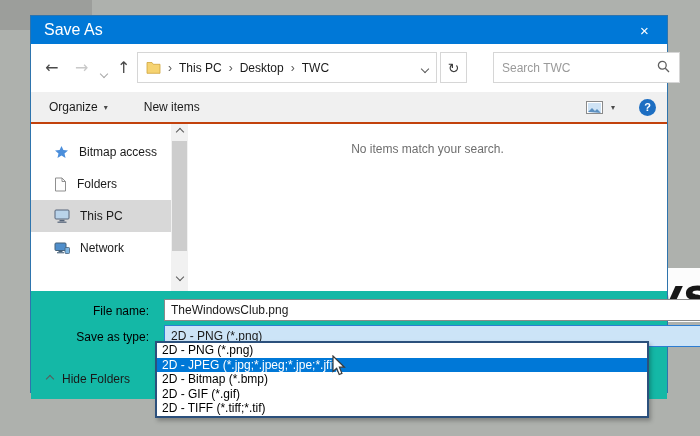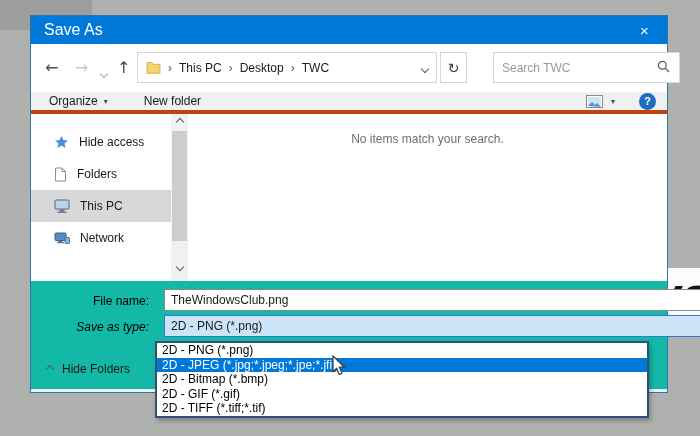--- a/index.html
+++ b/index.html
@@ -33,21 +33,21 @@
   .crumb-sep { color:#5a5a5a; margin:0 7px; font-size:12px; }
   .crumb { font-size:12px; white-space:nowrap; }
   .addr-chev { margin-left:auto; }
   .refresh-btn { position:absolute; left:409px; top:8px; width:27px; height:31px; border:1px solid #d6d6d6; display:flex; align-items:center; justify-content:center; color:#3c3c3c; font-size:14px; }
   .searchbox { position:absolute; left:440px; top:8px; width:187px; height:31px; border:1px solid #d6d6d6; background:#fff; display:flex; align-items:center;margin-left:22px; }
   .searchbox input { flex:1; border:none; outline:none; font-family:"Liberation Sans",sans-serif; font-size:12px; padding-left:8px; color:#333; background:transparent; min-width:0; }
   .searchbox input::placeholder { color:#9a9a9a; }
   .search-ico { margin-right:9px; flex:0 0 auto; }
 
   
-  .toolbar { height:22px; background:#f0f0f0; border-bottom:4px solid #c2410c; display:flex; align-items:center; }
+  .toolbar { height:32px; background:#f0f0f0; border-bottom:2px solid #c2410c; display:flex; align-items:center; }
   .tb-item { display:flex; align-items:center; gap:6px; }
   .organize { margin-left:18px; }
   .newfolder { margin-left:36px; }
   .tb-caret { font-size:8px; color:#4a4a4a; }
   .tb-right { margin-left:auto; display:flex; align-items:center; }
   .views-ico { display:flex; }
   .views-caret { margin:0 24px 0 8px; font-size:8px; color:#4a4a4a; }
   .help-btn { width:17px; height:17px; border-radius:50%; background:#1d6ec2; color:#fff; font-size:11px; font-weight:bold; display:flex; align-items:center; justify-content:center; margin-right:11px; }
 
   
@@ -60,21 +60,21 @@
   .vs-btn { position:absolute; left:0; width:17px; height:16px; display:flex; align-items:center; justify-content:center; }
   .vs-up { top:0; }
   .vs-down { bottom:6px; }
   .vs-thumb { position:absolute; left:1px; top:17px; width:15px; height:110px; background:#cdcdcd; }
   .content { flex:1; background:#fff; text-align:center; padding-top:18px; color:#6e6e6e; }
 
   
   .bottompanel { position:relative; height:108px; background:#14b8a6; }
   .field-label { position:absolute; left:0; width:118px; text-align:right; font-size:12px; color:#000; }
   .fn-label { top:13px; }
-  .st-label { top:39px;font-style:italic; }
+  .st-label { top:39px; }
   .combo { position:absolute; left:133px; width:558px; height:22px; display:flex; align-items:center; border:1px solid #8a8a8a; background:#fff; }
   .combo .val { flex:1; padding-left:6px; font-size:12px; white-space:nowrap; overflow:hidden; }
   .combo .cchev { margin-right:8px; }
   .filename { top:8px; }
   .savetype { top:34px; background:#cce4f7; border:1px solid #2d7dd2; }
   .hidefolders { position:absolute; left:16px; bottom:13px; display:flex; align-items:center; gap:9px; }
 
   
   .droplist { position:absolute; left:155px; top:341px; width:494px; background:#fff; border:2px solid #2b507c; z-index:10; box-shadow:2px 3px 4px rgba(0,0,0,.25); }
   .opt { height:14.5px; line-height:14.5px; font-size:12px; padding-left:5px; white-space:nowrap; color:#000; }
@@ -130,21 +130,21 @@
       </span>
     </div>
   </div>
 
   <div class="toolbar">
     <div class="tb-item organize">
       <span>Organize</span>
       <span class="tb-caret uicon">▾</span>
     </div>
     <div class="tb-item newfolder">
-      <span>New folder</span>
+      <span>New items</span>
     </div>
     <div class="tb-right">
       <span class="views-ico">
         <svg width="17" height="13" viewBox="0 0 17 13">
             <rect x="0.5" y="0.5" width="16" height="12" fill="#fff" stroke="#8a8a8a"></rect>
             <rect x="2" y="2" width="13" height="9" fill="#cfe3f5"></rect>
             <path d="M2 11 l4 -4 3 3 2 -2 4 4 z" fill="#5b8fc0"></path>
           </svg>
       </span>
       <span class="views-caret uicon">▾</span>
@@ -153,21 +153,21 @@
   </div>
 
   <div class="main">
     <div class="sidebar">
       <div class="side-item">
         <span style="display:flex;">
           <svg width="15" height="15" viewBox="0 0 16 16">
               <path d="M8 1 l2 4.4 4.9 .4 -3.7 3.2 1.1 4.8 L8 11.3 3.7 13.8 4.8 9 1.1 5.8 6 5.4 z" fill="#4b8edb"></path>
             </svg>
         </span>
-        <span class="lbl">Hide access</span>
+        <span class="lbl">Bitmap access</span>
       </div>
       <div class="side-item">
         <span style="display:flex;">
           <svg width="13" height="15" viewBox="0 0 13 15">
               <path d="M1.5 1 h6.5 l3.5 3.5 v9.5 h-10 z" fill="#fdfdfd" stroke="#8f8f8f"></path>
               <path d="M8 1 v3.5 h3.5" fill="none" stroke="#8f8f8f"></path>
             </svg>
         </span>
         <span class="lbl">Folders</span>
       </div>

